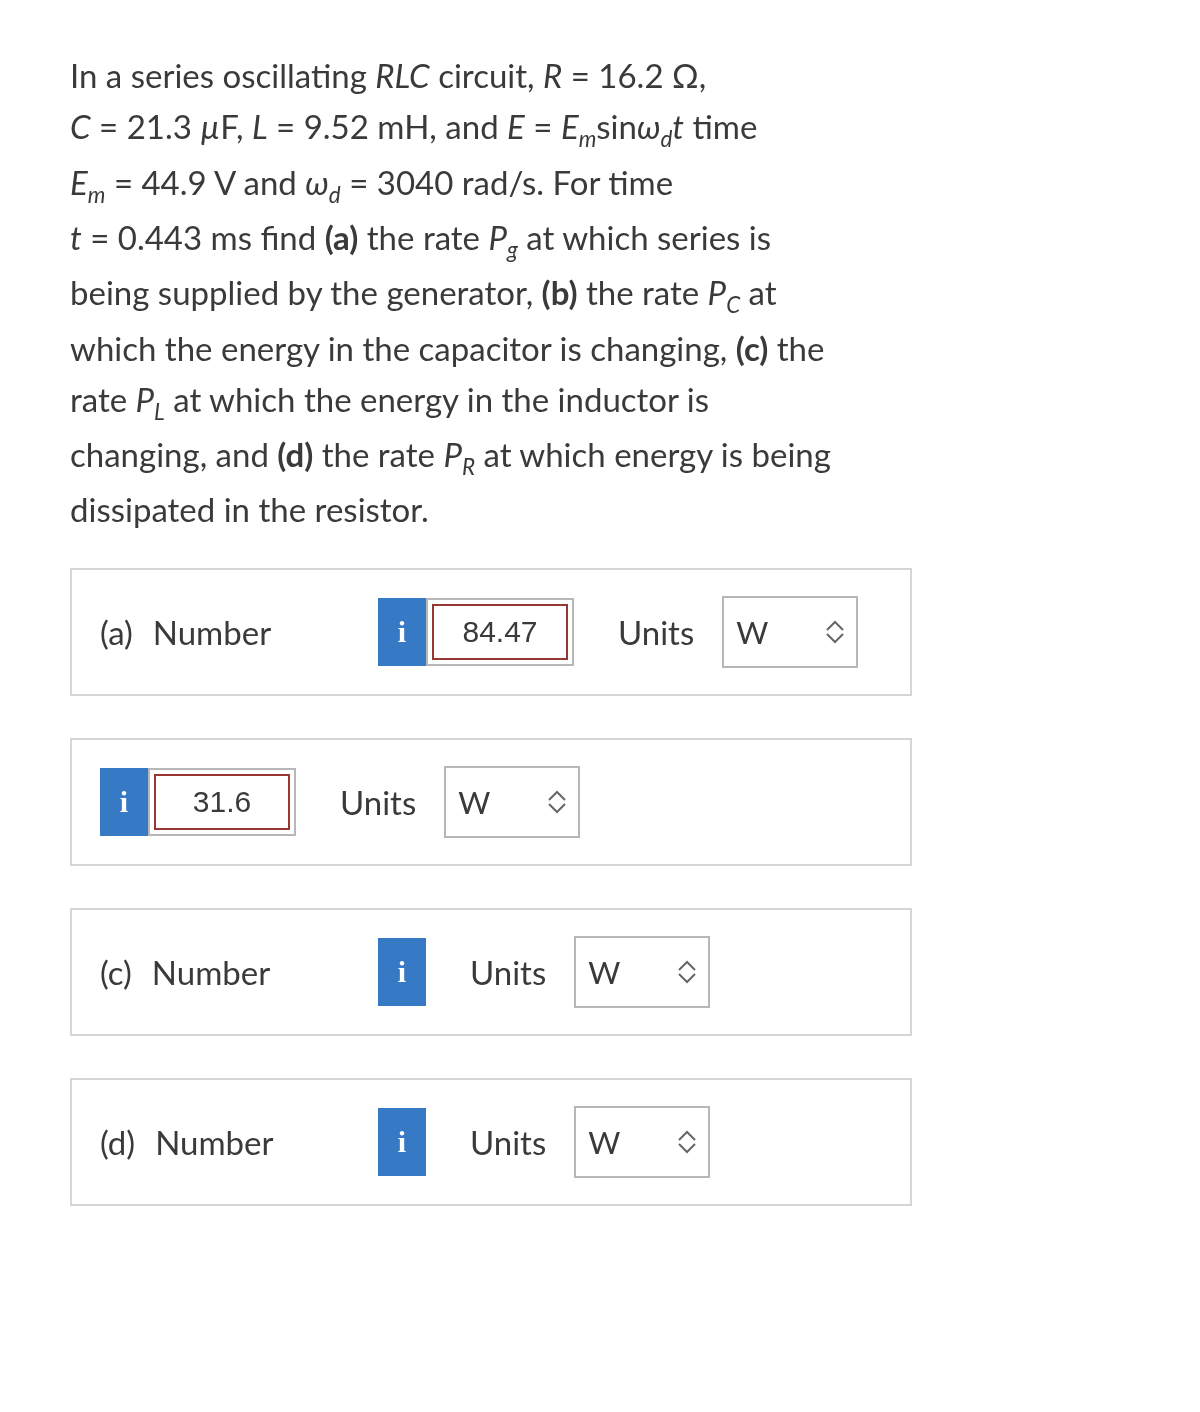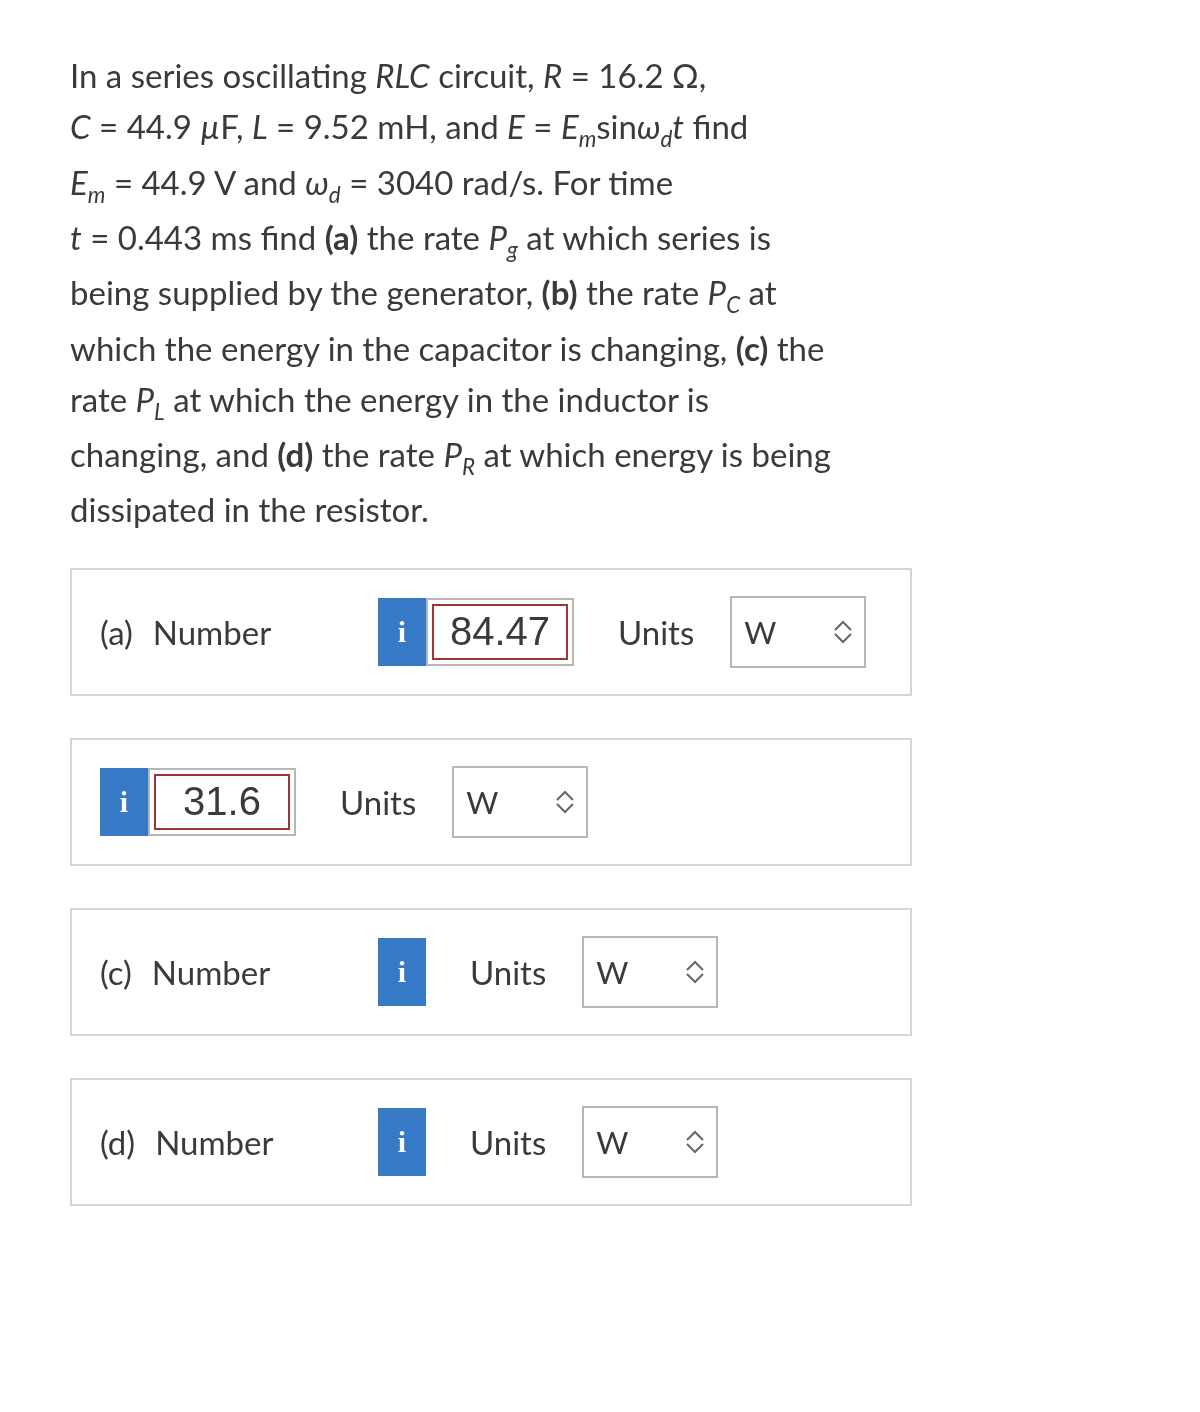--- a/index.html
+++ b/index.html
@@ -60,31 +60,31 @@
     border: none;
     cursor: pointer;
   }
   .num-input {
     width: 148px;
     height: 68px;
     box-sizing: border-box;
     border: 2px solid #b7b7b7;
     outline: 2px solid #9b3732;
     outline-offset: -8px;
-    font-size: 40px;
+    font-size: 30px;
     color: #3a3a3a;
     padding: 0 14px;
     text-align: center;
     background: #fff;
   }
   .units-label {
     font-size: 33px;
     color: #3a3a3a;
     margin-left: 26px;
-    margin-right: 18px;
+    margin-right: 10px;
   }
   .units-select-wrap {
     display: flex;
     align-items: center;
     border: 2px solid #b7b7b7;
     height: 68px;
     padding: 0 12px;
     gap: 40px;
   }
   .units-value {
@@ -99,21 +99,21 @@
     color: #666;
   }
   .chev svg { width: 18px; height: 11px; display:block; }
 </style>
 </head>
 <body>
 
 <div class="page">
   <div class="question">
     <span>In a series oscillating </span><span class="it">RLC</span><span> circuit, </span><span class="it">R</span><span> = 16.2 Ω,</span><br>
-    <span class="it">C</span><span> = 44.9 </span><span class="it">µ</span><span>F, </span><span class="it">L</span><span> = 9.52 mH, and </span><span class="it">E</span><span> = </span><span class="it">E</span><sub>m</sub><span>sin</span><span class="it">ω</span><sub>d</sub><span class="it">t</span><span> find</span><br>
+    <span class="it">C</span><span> = 21.3 </span><span class="it">µ</span><span>F, </span><span class="it">L</span><span> = 9.52 mH, and </span><span class="it">E</span><span> = </span><span class="it">E</span><sub>m</sub><span>sin</span><span class="it">ω</span><sub>d</sub><span class="it">t</span><span> time</span><br>
     <span class="it">E</span><sub>m</sub><span> = 44.9 V and </span><span class="it">ω</span><sub>d</sub><span> = 3040 rad/s. For time</span><br>
     <span class="it">t</span><span> = 0.443 ms find </span><span class="bold">(a)</span><span> the rate </span><span class="it">P</span><sub>g</sub><span> at which series is</span><br>
     <span>being supplied by the generator, </span><span class="bold">(b)</span><span> the rate </span><span class="it">P</span><sub>C</sub><span> at</span><br>
     <span>which the energy in the capacitor is changing, </span><span class="bold">(c)</span><span> the</span><br>
     <span>rate </span><span class="it">P</span><sub>L</sub><span> at which the energy in the inductor is</span><br>
     <span>changing, and </span><span class="bold">(d)</span><span> the rate </span><span class="it">P</span><sub>R</sub><span> at which energy is being</span><br>
     <span>dissipated in the resistor.</span>
   </div>
 
   <div class="panels">

